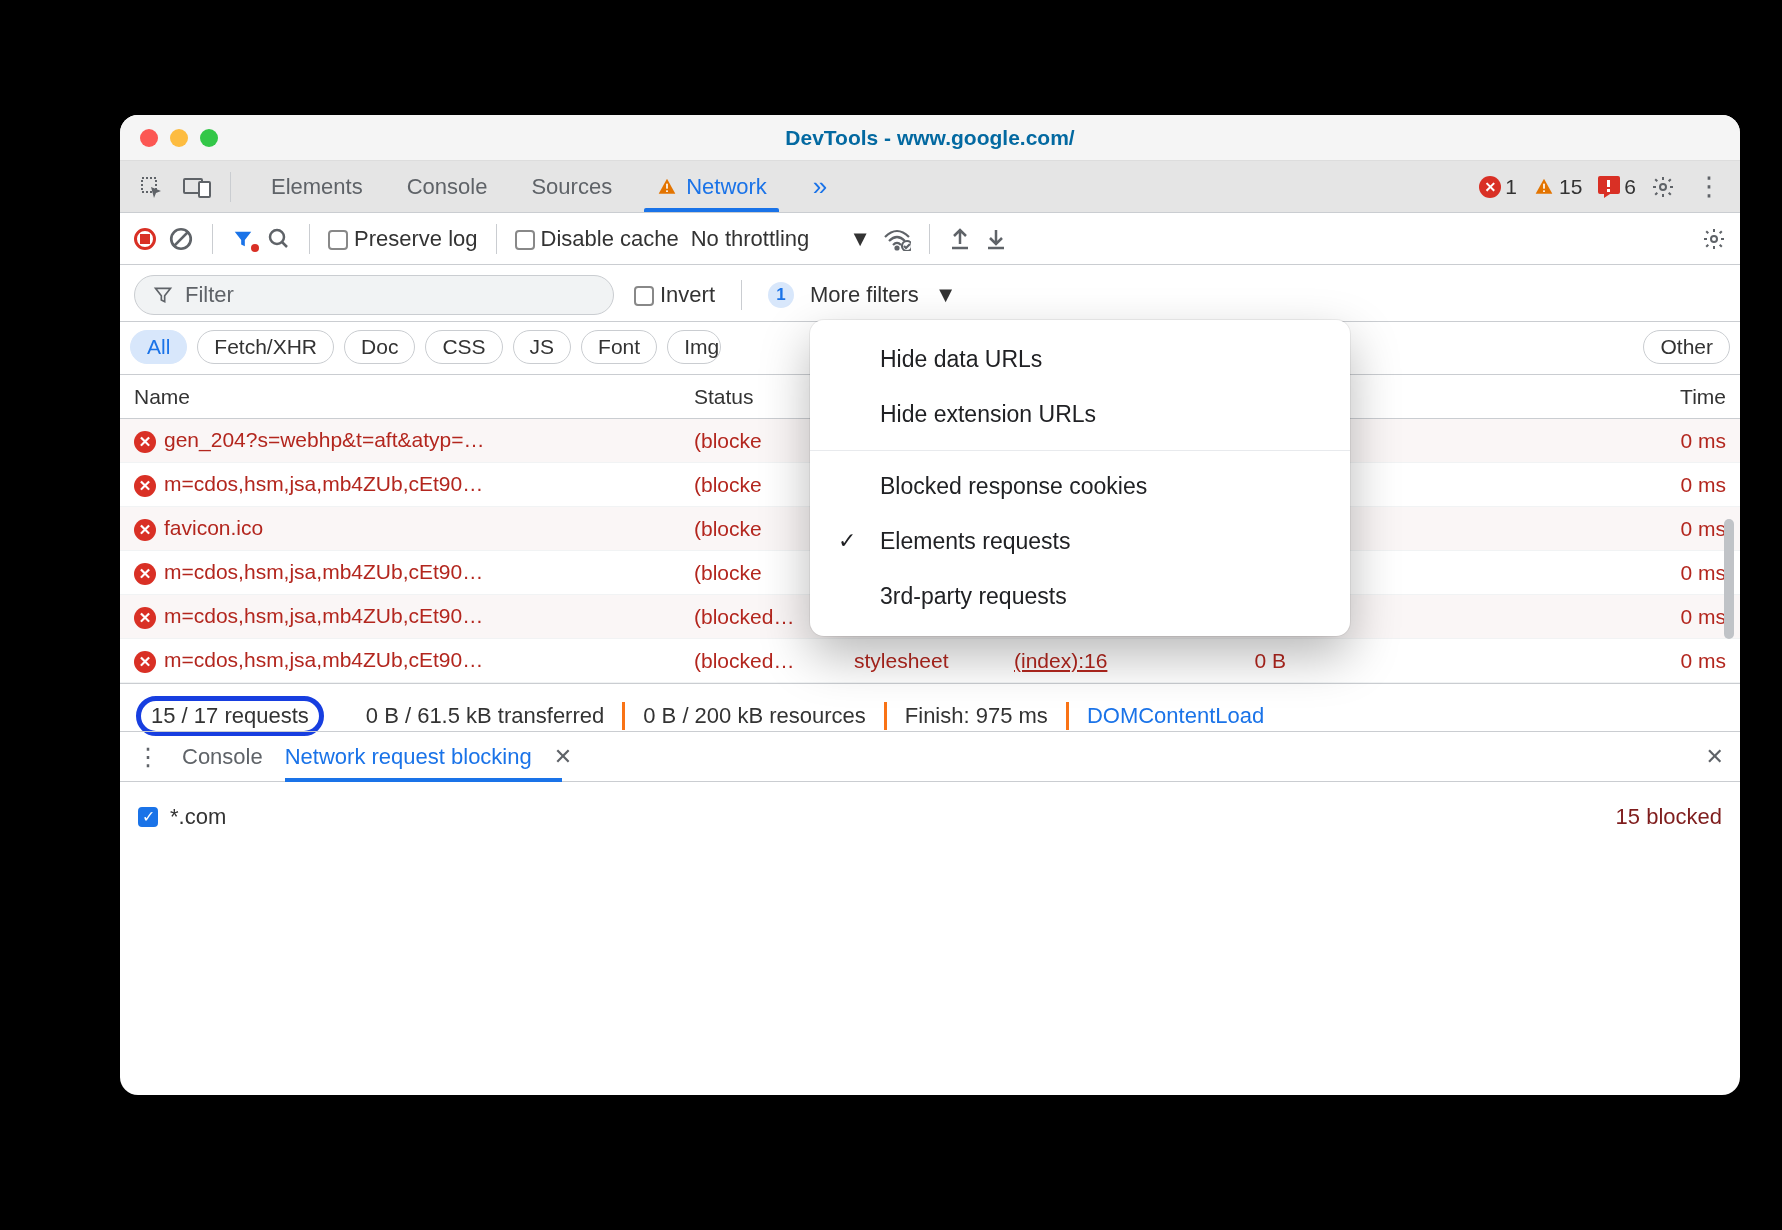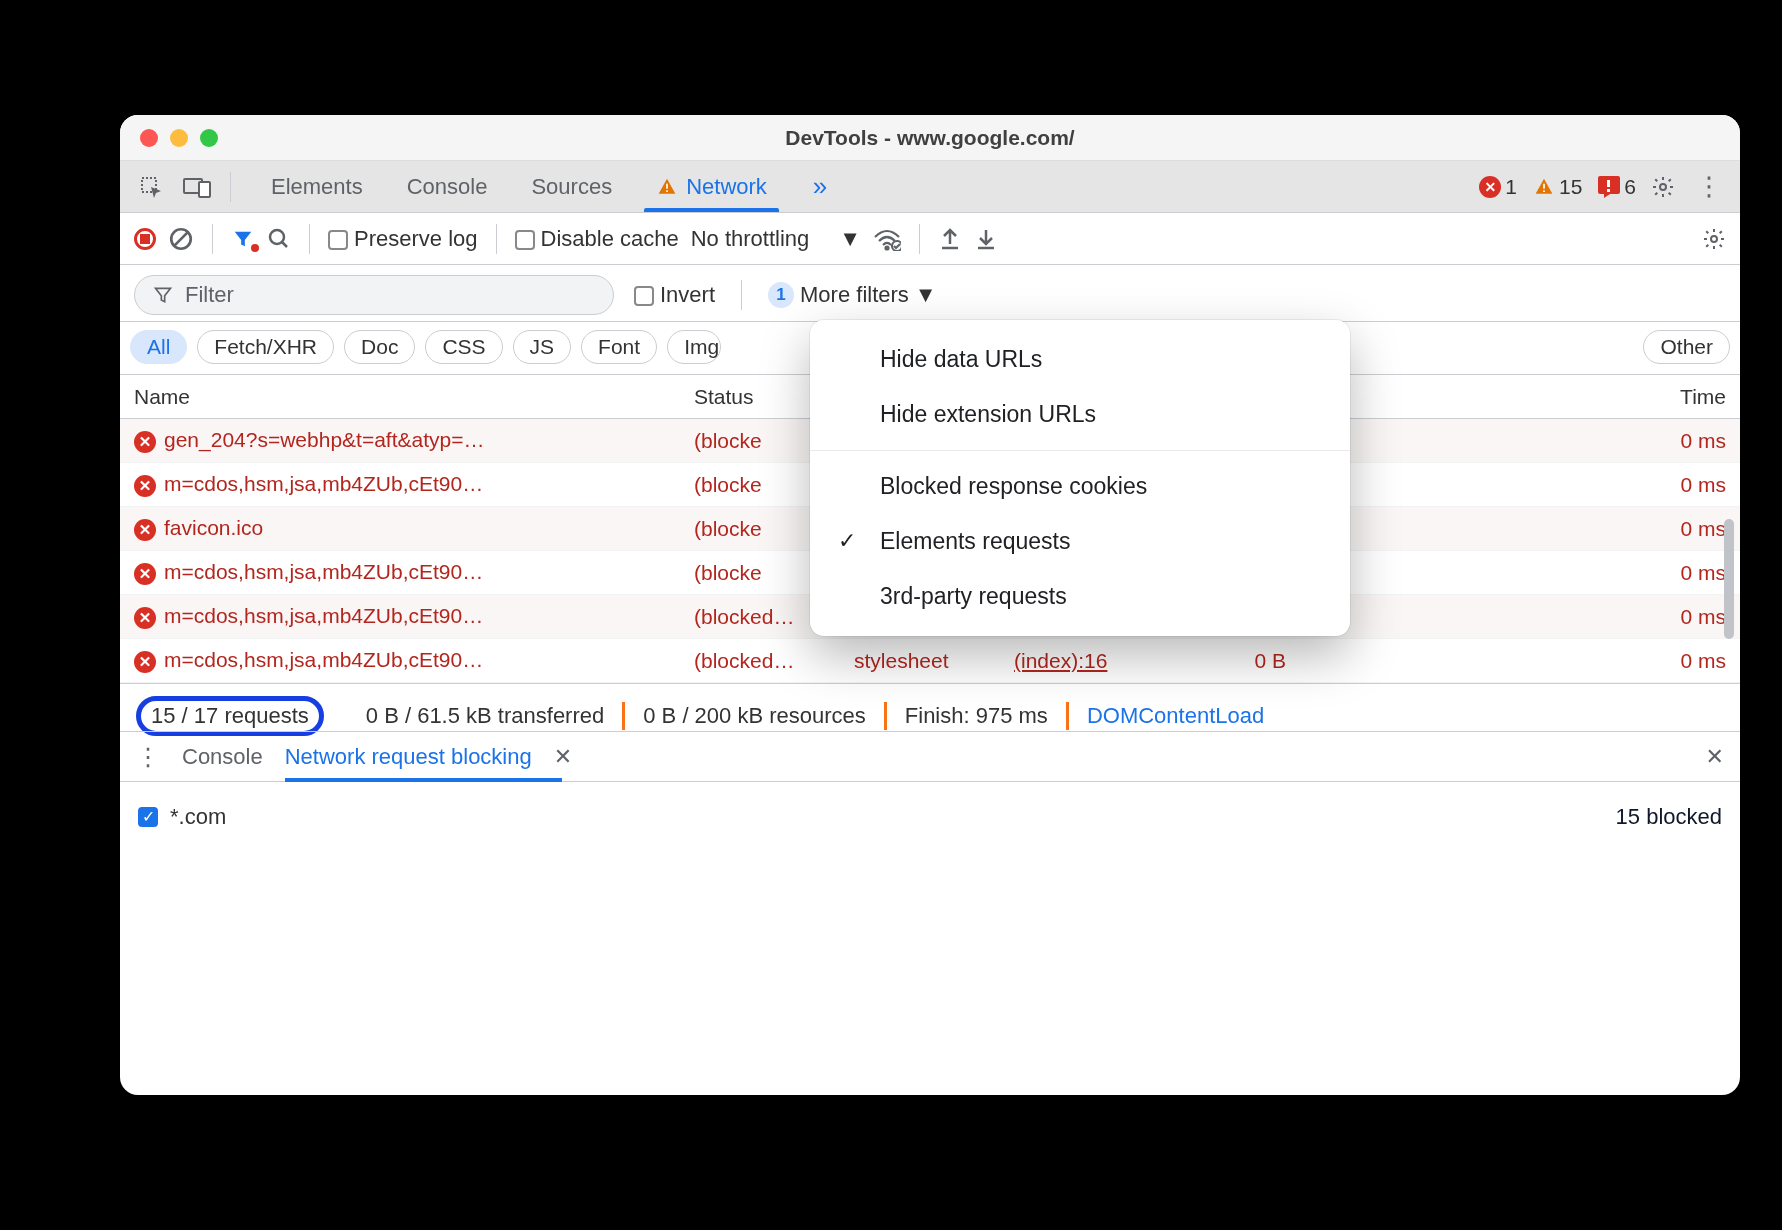--- a/index.html
+++ b/index.html
@@ -14,21 +14,21 @@
     box-shadow: 0 40px 80px rgba(0,0,0,.5);
     overflow: hidden;
     display: flex; flex-direction: column;
   }
 
   
   .titlebar { height: 46px; background: #f5f5f5; border-bottom: 1px solid #ddd; display:flex; align-items:center; position:relative; }
   .traffic { display:flex; gap:12px; padding-left:20px; }
   .tl { width:18px; height:18px; border-radius:50%; }
   .tl.red{background:#fc5753;} .tl.yellow{background:#fdbc40;} .tl.green{background:#33c748;}
-  .title { position:absolute; left:0; right:0; text-align:center; font-size:21px; font-weight:600; color:#404040; pointer-events:none;}
+  .title { position:absolute; left:0; right:0; text-align:center; font-size:21px; font-weight:600; color:#0369a1; pointer-events:none;}
 
   
   .tabstrip { height:52px; background:#e5e5e5; border-bottom:1px solid #cacdd1; display:flex; align-items:center; padding:0 12px; gap:8px; }
   .tabstrip .icon-btn { width:38px; height:36px; display:flex; align-items:center; justify-content:center; color:#5f6368; cursor:pointer; }
   .tabs { display:flex; align-items:stretch; height:100%; margin-left:4px; }
   .tab { padding:0 22px; display:flex; align-items:center; font-size:22px; color:#5f6368; cursor:pointer; position:relative; gap:8px;}
   .tab.active { color:#1a73e8; }
   .tab.active::after { content:""; position:absolute; left:10px; right:10px; bottom:0; height:4px; background:#1a73e8; border-radius:2px 2px 0 0;}
   .overflow { color:#1a73e8; font-size:26px; padding:0 16px; cursor:pointer;}
   .spacer { flex:1; }
@@ -37,21 +37,21 @@
   .c-red{background:#d93025;}
 
   
   .nettool { height:52px; border-bottom:1px solid #cacdd1; display:flex; align-items:center; padding:0 14px; gap:12px; font-size:22px; color:#333;}
   .record { width:22px; height:22px; border:3px solid #d93025; border-radius:50%; display:flex; align-items:center; justify-content:center;}
   .record::after{content:""; width:10px; height:10px; background:#d93025;}
   .divider { width:1px; height:30px; background:#cacdd1; margin:0 6px;}
   .chk { width:20px; height:20px; border:2px solid #888; border-radius:4px; display:inline-block; vertical-align:middle; margin-right:6px;}
   .chk.on { background:#1a73e8; border-color:#1a73e8; position:relative;}
   .chk.on::after{content:"✓"; color:#fff; font-size:16px; position:absolute; left:2px; top:-2px;}
-  .dd { display:flex; align-items:center; gap:6px; cursor:pointer;}
+  .dd { display:flex; align-items:center; gap:16px; cursor:pointer;}
   .gear { font-size:24px; color:#5f6368; cursor:pointer;}
 
   
   .filterbar { padding:10px 14px 6px; border-bottom:1px solid #cacdd1; display:flex; align-items:center; gap:20px; font-size:22px; color:#333;}
   .filterfield { background:#f1f3f4; border:1px solid #cacdd1; border-radius:22px; height:40px; width:480px; display:flex; align-items:center; padding:0 18px; gap:12px; color:#5f6368;}
   .mfcount { background:#d8e7fb; color:#1a73e8; font-weight:700; border-radius:50%; width:26px; height:26px; display:inline-flex; align-items:center; justify-content:center; font-size:17px;}
 
   
   .chips { padding:8px 10px 10px; border-bottom:1px solid #cacdd1; display:flex; gap:10px; font-size:21px; }
   .chip { border:1px solid #cacdd1; border-radius:18px; padding:4px 16px; color:#333; cursor:pointer; background:#fff;}
@@ -76,21 +76,21 @@
 
   
   .drawerhead { height:50px; border-top:1px solid #cacdd1; display:flex; align-items:center; padding:0 16px; gap:22px; font-size:22px; color:#5f6368;}
   .drawertab { color:#5f6368; cursor:pointer; padding:10px 0; position:relative;}
   .drawertab.active { color:#1a73e8;}
   .drawertab.active::after{content:""; position:absolute; left:0; right:-30px; bottom:-2px; height:4px; background:#1a73e8;}
   .drawerbody { padding:12px 18px; font-size:22px; color:#333; border-top:1px solid #cacdd1;}
   .drawerline { display:flex; align-items:center; gap:14px; padding:8px 0;}
   .pluscircle { font-size:24px; color:#5f6368;}
   .pattrow { display:flex; align-items:center; padding:10px 0; font-size:22px; }
-  .pattcount { margin-left:auto; color:#0f172a;}
+  .pattcount { margin-left:auto; color:#7f1d1d;}
 
   
   .scrollthumb { position:absolute; right:6px; width:10px; background:#c0c3c7; border-radius:6px;}
 
   
   .menu {
     position:absolute; width:540px; background:#fff; border-radius:14px; box-shadow:0 20px 50px rgba(0,0,0,.28), 0 0 0 1px rgba(0,0,0,.06);
     padding:12px 0; font-size:23px; color:#202124; z-index:50;
   }
   .menu .mi { padding:14px 30px 14px 70px; position:relative; cursor:pointer;}

